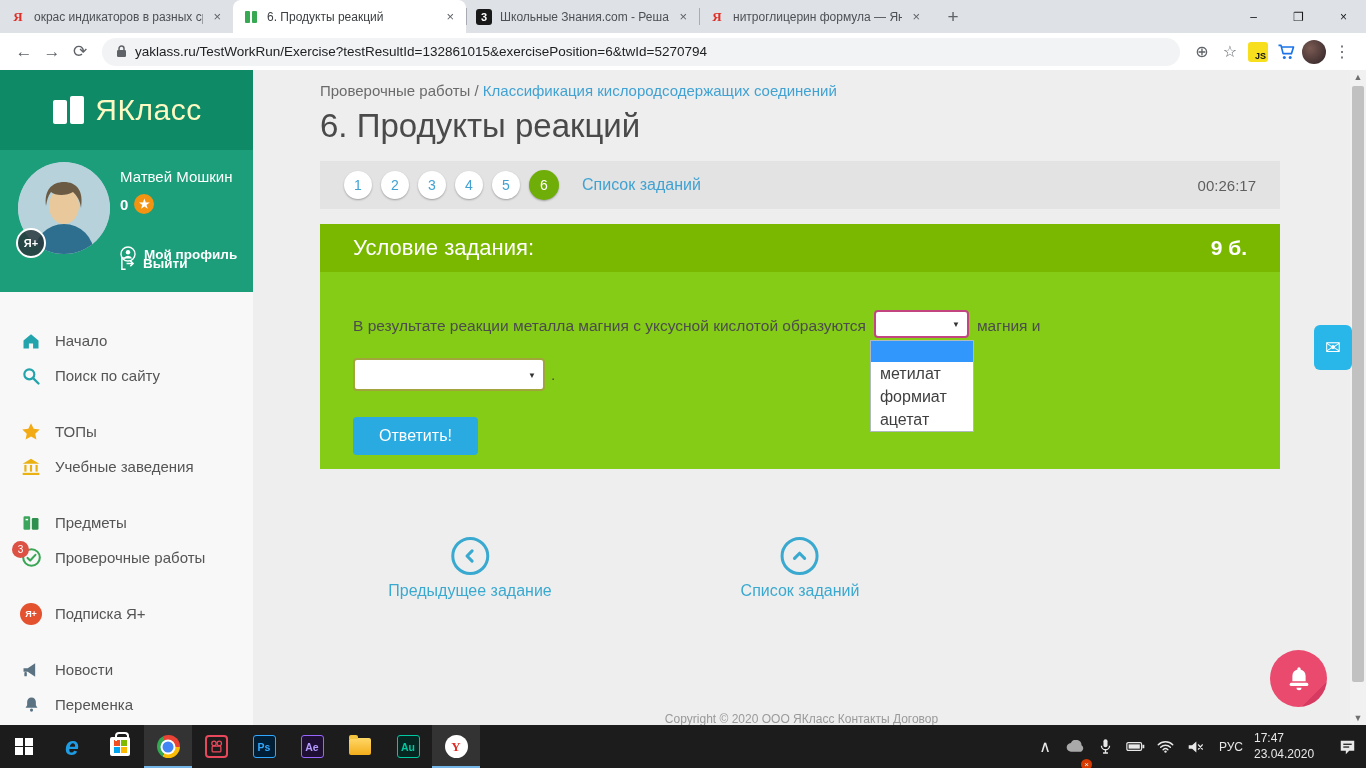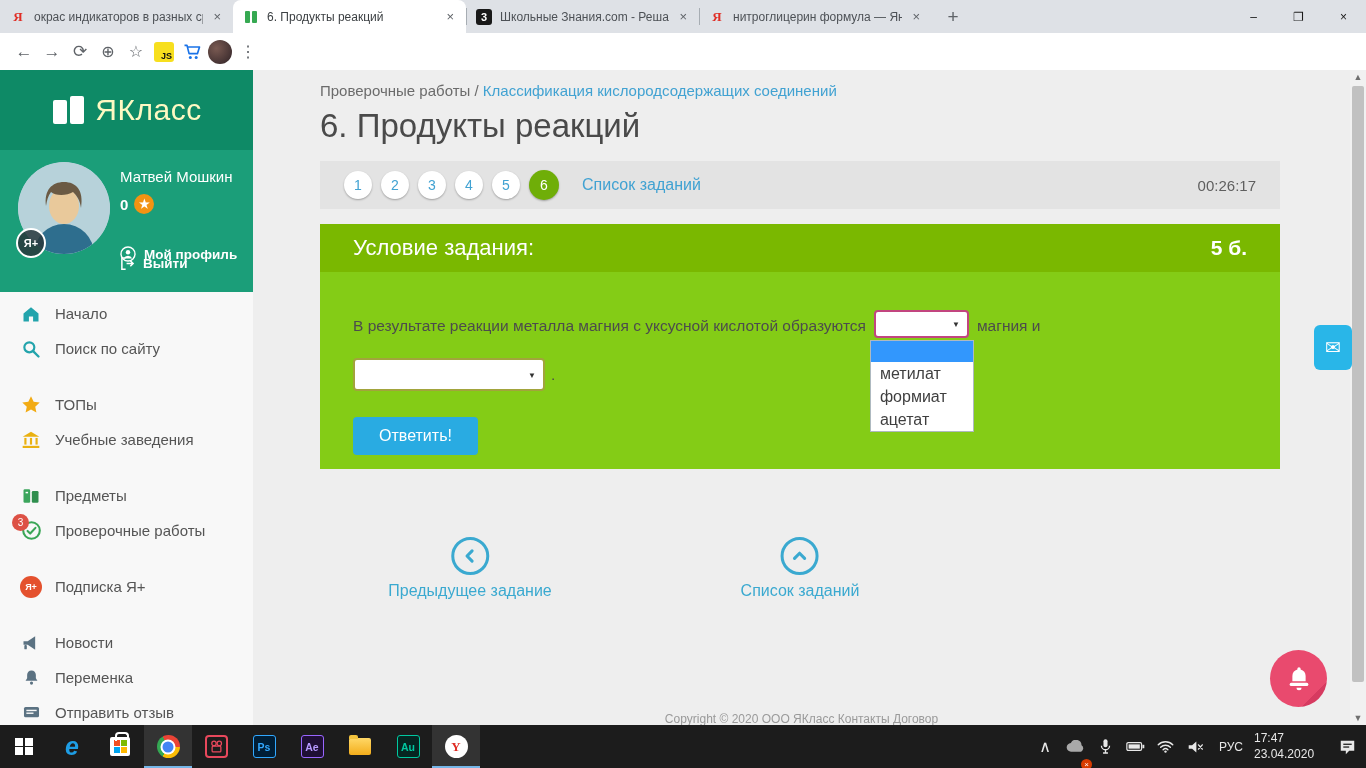--- a/index.html
+++ b/index.html
@@ -37,21 +37,21 @@
   .logo-books .b1{height:24px}.logo-books .b2{height:28px}
   .logo-text{color:#fef9c3;font-size:30px;letter-spacing:.5px}
   .profile-band{height:142px;background:#1b9e79;position:relative;color:#fff}
   .avatar{position:absolute;left:18px;top:12px;width:92px;height:92px;border-radius:50%;overflow:hidden;background:#b7d2da}
   .plus-badge{position:absolute;left:16px;top:78px;width:30px;height:30px;border-radius:50%;background:rgba(40,55,60,.85);border:2px solid #fff;color:#fff;font-size:11px;font-weight:bold;display:flex;align-items:center;justify-content:center}
   .pname{position:absolute;left:120px;top:18px;font-size:15px}
   .ppoints{position:absolute;left:120px;top:44px;display:flex;align-items:center;gap:6px;font-size:15px;font-weight:bold}
   .star-badge{width:20px;height:20px;border-radius:50%;background:#f29312;display:flex;align-items:center;justify-content:center;color:#fff;font-size:12px}
   .prow{position:absolute;left:120px;display:flex;align-items:center;gap:8px;font-size:13.5px;font-weight:bold;cursor:pointer}
   .prow.r1{top:96px}.prow.r2{top:106px}
-  .menu{padding-top:4px}
+  .menu{padding-top:31px}
   .mitem{height:35px;display:flex;align-items:center;gap:13px;padding-left:20px;font-size:15px;color:#555;cursor:pointer}
   .mitem.gap{margin-top:21px}
   .micon{width:22px;height:22px;flex:0 0 22px;display:flex;align-items:center;justify-content:center;position:relative}
   .badge3{position:absolute;top:-6px;left:-8px;width:17px;height:17px;border-radius:50%;background:#dd5145;color:#fff;font-size:10px;display:flex;align-items:center;justify-content:center}
   .yap{width:22px;height:22px;border-radius:50%;background:#e4512e;color:#fff;font-size:9px;font-weight:bold;display:flex;align-items:center;justify-content:center}
 
   
   .main{position:absolute;left:253px;top:70px;width:1097px;height:655px;background:#eeeeee;overflow:hidden}
   .content{margin-left:67px;width:960px;position:relative}
   .breadcrumb{padding-top:12px;font-size:15px;color:#6b6b6b}
@@ -153,20 +153,27 @@
     <div>–</div>
     <div>❐</div>
     <div>×</div>
   </div>
 </div>
 
 <div class="toolbar">
   <div class="navbtn">←</div>
   <div class="navbtn">→</div>
   <div class="navbtn">⟳</div>
+  <div class="addressbar">
+    <svg class="lock" width="11" height="13" viewBox="0 0 11 13">
+        <rect x="1" y="5" width="9" height="7" rx="1.2" fill="#5f6368"></rect>
+        <path d="M3 5V3.6a2.5 2.5 0 0 1 5 0V5" fill="none" stroke="#5f6368" stroke-width="1.5"></path>
+      </svg>
+    <span class="url">yaklass.ru/TestWorkRun/Exercise?testResultId=132861015&amp;exercisePosition=6&amp;twId=5270794</span>
+  </div>
   <div class="tb-ico">⊕</div>
   <div class="tb-ico">☆</div>
   <div class="tb-ico">
       <span class="ext-js">JS</span>
     </div>
   <div class="tb-ico">
     <svg width="20" height="20" viewBox="0 0 24 24">
         <path d="M3 4h3l2.5 10h10l2.5-8H7" fill="none" stroke="#1a73e8" stroke-width="2" stroke-linejoin="round"></path>
         <circle cx="10" cy="18.5" r="1.8" fill="#1a73e8"></circle>
         <circle cx="17" cy="18.5" r="1.8" fill="#1a73e8"></circle>
@@ -324,21 +331,21 @@
       <div class="numc">3</div>
       <div class="numc">4</div>
       <div class="numc">5</div>
       <div class="numc on">6</div>
       <span class="exlist">Список заданий</span>
       <span class="timer">00:26:17</span>
     </div>
 
     <div class="greenbar">
       <span class="h">Условие задания:</span>
-      <span class="pts">5 б.</span>
+      <span class="pts">9 б.</span>
     </div>
 
     <div class="card">
       <div class="qline">
         <span>В результате реакции металла магния с уксусной кислотой образуются</span>
         <span class="selwrap">
           <span class="sel sel1"><span class="arr">▼</span></span>
           <span class="droplist">
             <span class="drow hl"></span>
             <span class="drow">метилат</span>

